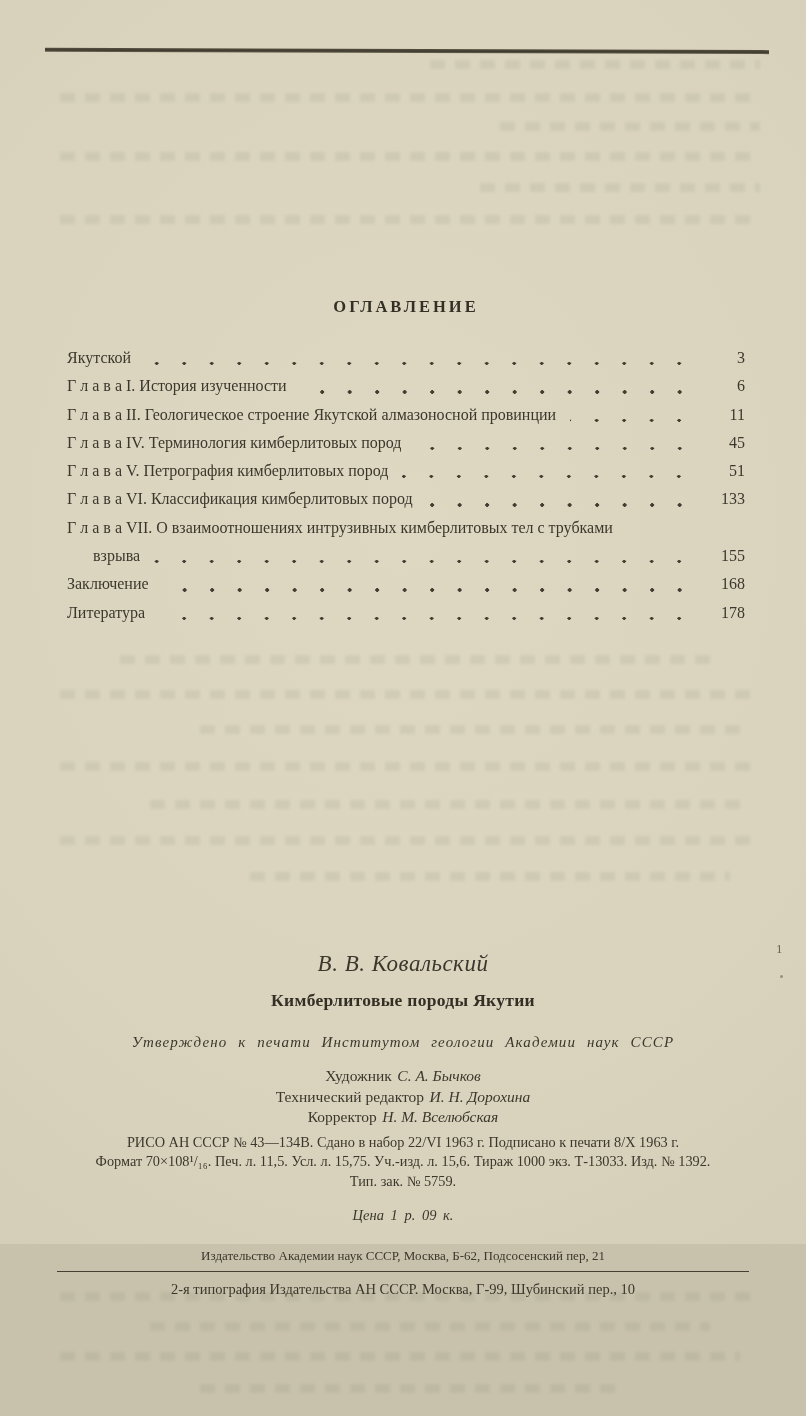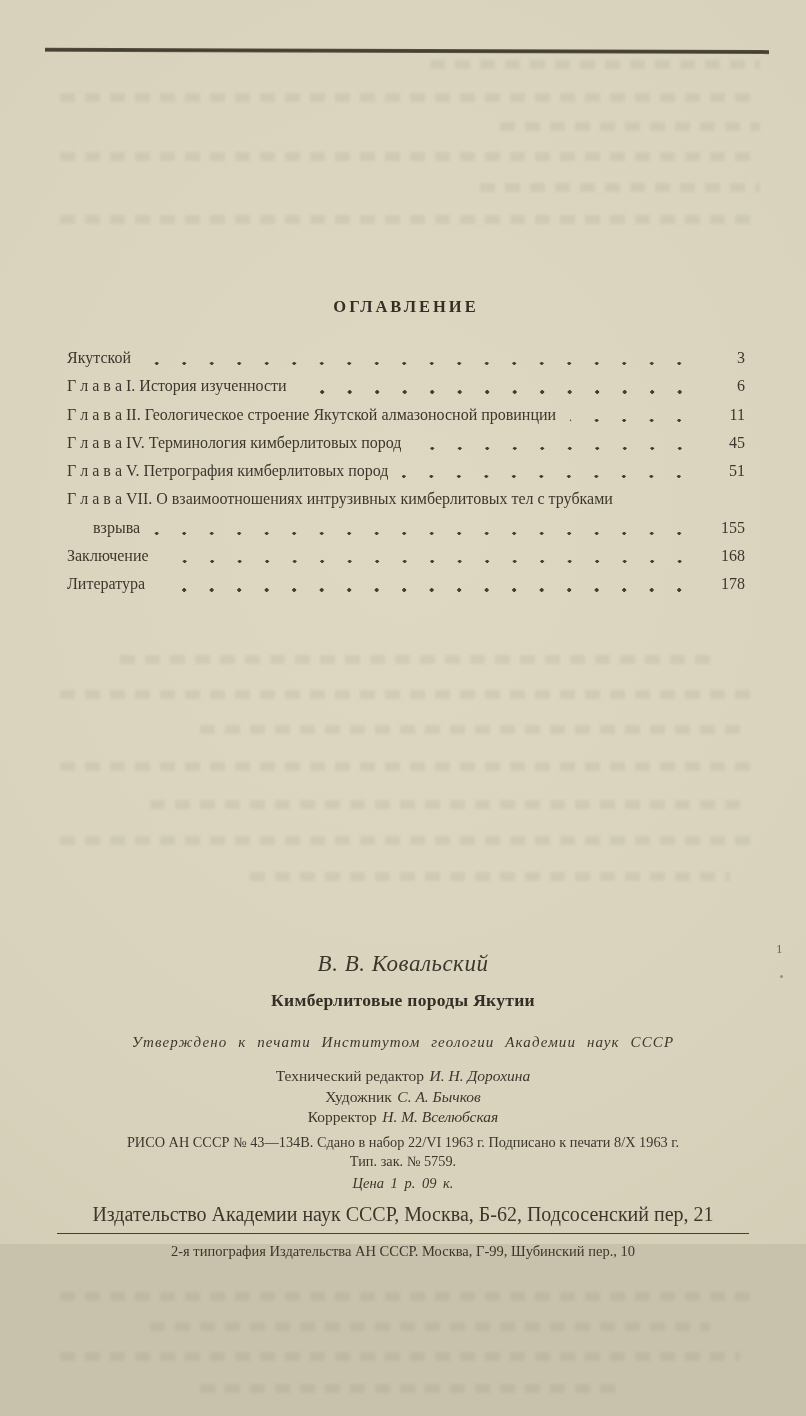--- a/index.html
+++ b/index.html
@@ -42,22 +42,22 @@
   .toc-page { flex:0 0 40px; text-align:right; white-space:nowrap; }
   .toc-label.indent { padding-left:26px; }
   
   .colophon { position:absolute; left:57px; top:951px; width:692px; text-align:center; }
   .author { font-style:italic; font-size:23px; margin-bottom:13px; letter-spacing:.5px; }
   .book-title { font-weight:bold; font-size:17.5px; color:#332f25; letter-spacing:.3px; margin-bottom:23px; }
   .approval { font-style:italic; font-size:15px; letter-spacing:1.1px; word-spacing:6px; margin-bottom:15px; }
   .credit-line { font-size:15.5px; line-height:20.5px; }
   .credit-name { font-style:italic; margin-left:.35em; }
   .imprint { font-size:14.3px; line-height:19.5px; margin-top:5px; }
-  .price { font-style:italic; font-size:14.5px; line-height:20px; margin-top:1px; word-spacing:3px; }
-  .publisher { font-size:20px; margin-top:10px; }
+  .price { font-style:italic; font-size:14.5px; line-height:20px; margin-top:14px; word-spacing:3px; }
+  .publisher { font-size:13px; margin-top:23px; }
   .colophon-rule { border-top:1.6px solid #454033; margin:7px 0 9px 0; width:100%; }
   .printer { font-size:14.5px; }
   .marginal-mark {
     position:absolute; left:776px; top:941px; font-size:13px; color:#4e4a40; opacity:.8;
   }
   .marginal-dot { position:absolute; left:780px; top:975px; width:3px; height:3px;
     border-radius:50%; background:#6b665a; opacity:.6; }
 </style>
 </head>
 <body>
@@ -106,20 +106,25 @@
       <span class="toc-label">Г л а в а IV. Терминология кимберлитовых пород</span>
       <span class="toc-leader"></span>
       <span class="toc-page">45</span>
     </div>
     <div class="toc-row">
       <span class="toc-label">Г л а в а V. Петрография кимберлитовых пород</span>
       <span class="toc-leader"></span>
       <span class="toc-page">51</span>
     </div>
     <div class="toc-row">
+      <span class="toc-label">Г л а в а VI. Классификация кимберлитовых пород</span>
+      <span class="toc-leader"></span>
+      <span class="toc-page">133</span>
+    </div>
+    <div class="toc-row">
       <span class="toc-label">Г л а в а VII. О взаимоотношениях интрузивных кимберлитовых тел с трубками</span>
     </div>
     <div class="toc-row">
       <span class="toc-label indent">взрыва</span>
       <span class="toc-leader"></span>
       <span class="toc-page">155</span>
     </div>
     <div class="toc-row">
       <span class="toc-label">Заключение</span>
       <span class="toc-leader"></span>
@@ -134,31 +139,32 @@
 
   <div class="marginal-mark">1</div>
   <div class="marginal-dot"></div>
 
   <div class="colophon">
     <div class="author">В. В. Ковальский</div>
     <div class="book-title">Кимберлитовые породы Якутии</div>
     <div class="approval">Утверждено к печати Институтом геологии Академии наук СССР</div>
 
     <div class="credit-line">
-      <span>Технический редактор</span><span class="credit-name">И. Н. Дорохина</span>
+      <span>Художник</span><span class="credit-name">С. А. Бычков</span>
     </div>
     <div class="credit-line">
-      <span>Художник</span><span class="credit-name">С. А. Бычков</span>
+      <span>Технический редактор</span><span class="credit-name">И. Н. Дорохина</span>
     </div>
     <div class="credit-line">
       <span>Корректор</span><span class="credit-name">Н. М. Вселюбская</span>
     </div>
 
     <div class="imprint">
       <div>РИСО АН СССР № 43—134В. Сдано в набор 22/VI 1963 г. Подписано к печати 8/X 1963 г.</div>
+      <div>Формат 70×108¹/₁₆. Печ. л. 11,5. Усл. л. 15,75. Уч.-изд. л. 15,6. Тираж 1000 экз. Т-13033. Изд. № 1392.</div>
       <div>Тип. зак. № 5759.</div>
     </div>
     <div class="price">Цена 1 р. 09 к.</div>
 
     <div class="publisher">Издательство Академии наук СССР, Москва, Б-62, Подсосенский пер, 21</div>
     <div class="colophon-rule"></div>
     <div class="printer">2-я типография Издательства АН СССР. Москва, Г-99, Шубинский пер., 10</div>
   </div>
 
 </div>

